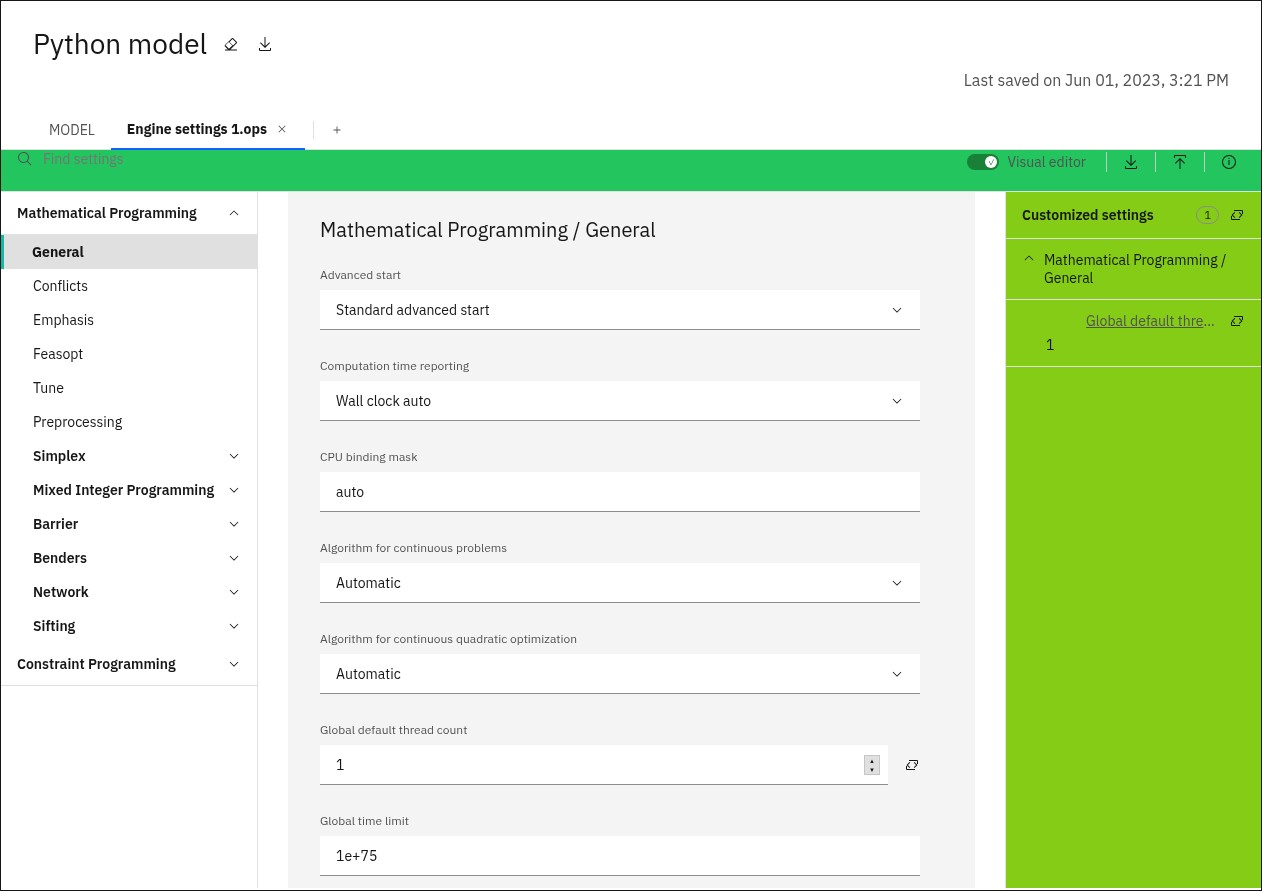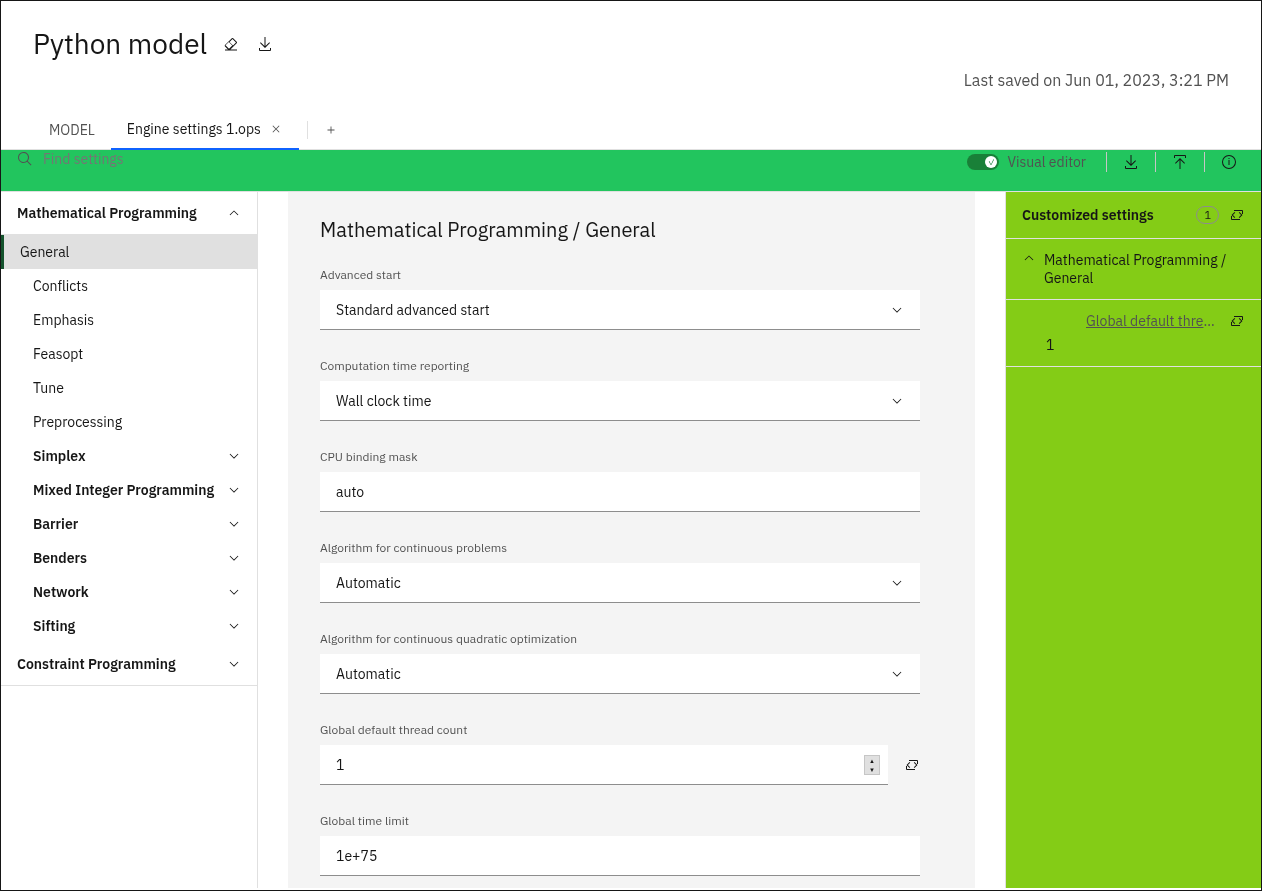--- a/index.html
+++ b/index.html
@@ -10,21 +10,21 @@
 .title-row { display: flex; align-items: center; gap: 16px; }
 .title { font-size: 28px; font-weight: 400; }
 .title-icons { display: flex; gap: 18px; }
 .icon-btn { background: none; border: none; cursor: pointer; color: #161616; display: flex; align-items: center; justify-content: center; padding: 0; }
 .saved { font-size: 16px; color: #525252; margin-top: 8px; text-align: right; }
 
 
 .tabs { display: flex; align-items: center; margin-top: 20px; padding: 0 32px; border-bottom: 1px solid #e0e0e0; position: relative; }
 .tab { padding: 10px 16px 10px 16px; font-size: 14px; color: #525252; cursor: pointer; display: flex; align-items: center; gap: 8px; position: relative; }
 .tab.inactive { color: #525252; }
-.tab.active { color: #161616; font-weight: 400; border-bottom: 2px solid #0f62fe; margin-bottom: -1px; }
+.tab.active { color: #161616; font-weight: 700; border-bottom: 2px solid #0f62fe; margin-bottom: -1px; }
 .tab-close { font-size: 14px; color: #525252; cursor: pointer; }
 .tab-sep { width: 1px; height: 18px; background: #e0e0e0; margin: 0 8px; }
 .tab-add { padding: 4px 8px; color: #525252; cursor: pointer; font-size: 16px; }
 
 
 .toolbar { display: flex; align-items: flex-start; background: #22c55e; border-bottom: 1px solid #e0e0e0; height: 42px; }
 .search-wrap { display: flex; align-items: center; flex: 1; padding: 0 16px; gap: 10px; }
 .search-input { border: none; background: transparent; font-size: 14px; flex: 1; outline: none; color: #525252; }
 .toolbar-right { display: flex; align-items: center; gap: 8px; padding-right: 16px; }
 .toggle { width: 32px; height: 16px; background: #198038; border-radius: 16px; position: relative; cursor: pointer; }
@@ -34,21 +34,21 @@
 .tb-sep { width: 1px; height: 20px; background: #c6c6c6; }
 .tb-icon { padding: 4px 8px; cursor: pointer; color: #161616; display: flex; }
 
 
 .main { display: flex; height: calc(891px - 195px); gap: 30px; }
 
 
 .sidebar { width: 257px; border-right: 1px solid #e0e0e0; overflow-y: auto; background: #fff; }
 .sb-group { display: flex; align-items: center; justify-content: space-between; padding: 12px 16px; font-size: 14px; font-weight: 600; cursor: pointer; border-bottom: 1px solid #e0e0e0; }
 .sb-item { display: flex; align-items: center; justify-content: space-between; padding: 8px 16px 8px 32px; font-size: 14px; cursor: pointer; color: #161616; }
-.sb-item.active { background: #e0e0e0; border-left: 3px solid #14532d; padding-left: 16px; font-weight: 400; }
+.sb-item.active { background: #e0e0e0; border-left: 3px solid #14b8a6; padding-left: 28px; font-weight: 700; }
 .sb-item.bold { font-weight: 600; }
 .chev { color: #161616; }
 
 
 .content { flex: 1; background: #f4f4f4; padding: 24px 32px; overflow-y: auto; }
 .breadcrumb { font-size: 20px; font-weight: 400; margin-bottom: 24px; }
 .field { margin-bottom: 28px; max-width: 600px; position: relative; }
 .field-label { font-size: 12px; color: #525252; margin-bottom: 8px; display: block; }
 .field-row { display: flex; align-items: center; gap: 16px; }
 .select, .text-input, .num-input { width: 600px; height: 40px; background: #fff; border: none; border-bottom: 1px solid #8d8d8d; padding: 0 16px; font-size: 14px; display: flex; align-items: center; justify-content: space-between; cursor: pointer; }
@@ -251,21 +251,21 @@
             <svg width="14" height="14" viewBox="0 0 32 32" fill="currentColor">
               <path d="M16 22L6 12l1.4-1.4L16 19.2l8.6-8.6L26 12z"></path>
             </svg>
           </span>
       </div>
     </div>
 
     <div class="field">
       <label class="field-label">Computation time reporting</label>
       <div class="select">
-        <span>Wall clock time</span>
+        <span>Wall clock auto</span>
         <span>
             <svg width="14" height="14" viewBox="0 0 32 32" fill="currentColor">
               <path d="M16 22L6 12l1.4-1.4L16 19.2l8.6-8.6L26 12z"></path>
             </svg>
           </span>
       </div>
     </div>
 
     <div class="field">
       <label class="field-label">CPU binding mask</label>

